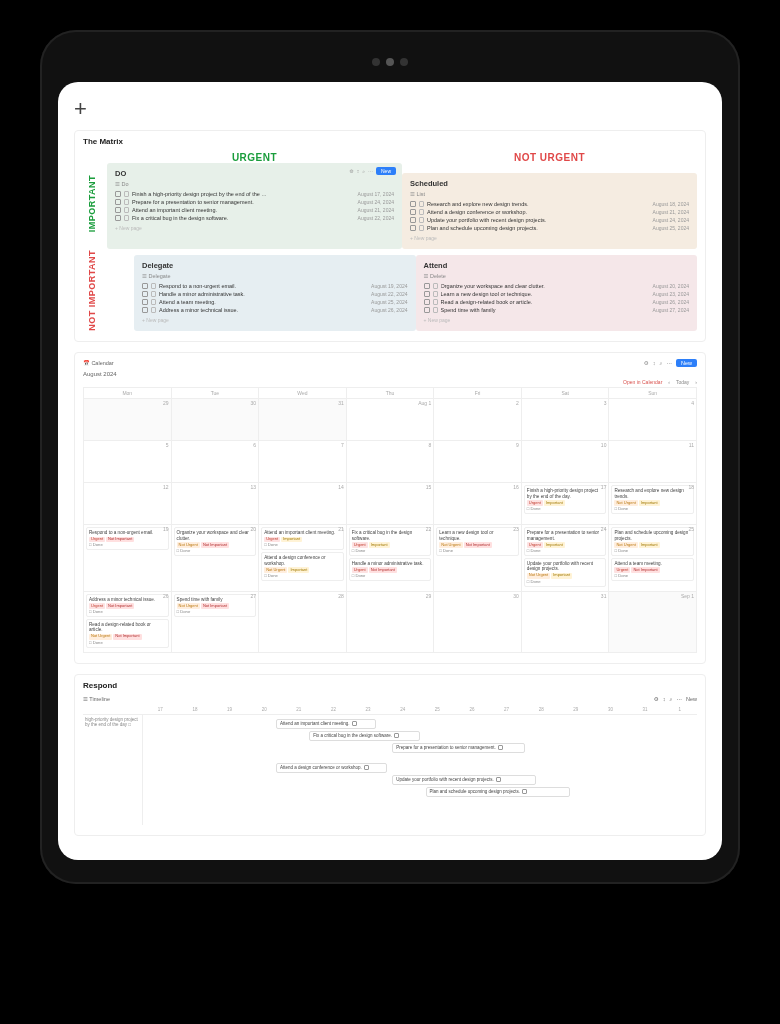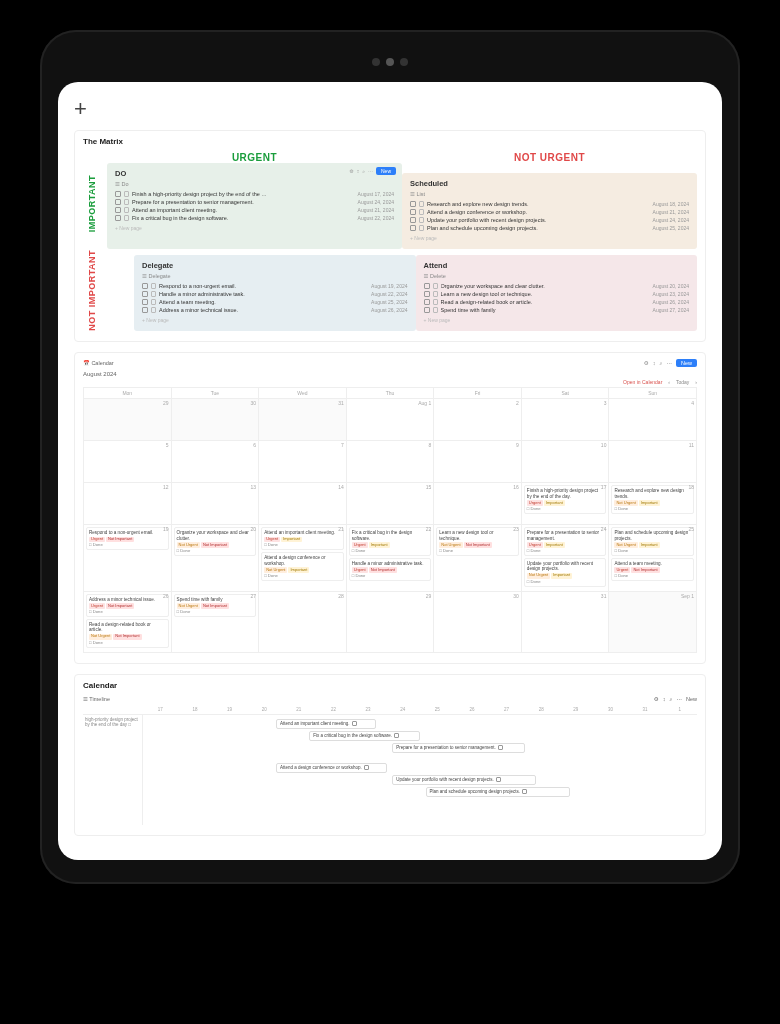--- a/index.html
+++ b/index.html
@@ -407,21 +407,21 @@
           <div class="cal-cell tall">
             <div class="dn">31</div>
           </div>
           <div class="cal-cell gray tall">
             <div class="dn">Sep 1</div>
           </div>
         </div>
     </div>
 
     <div class="section-box timeline-box">
-      <div class="section-title">Calendar</div>
+      <div class="section-title">Respond</div>
       <div class="timeline-header">
         <div>☰ Timeline</div>
         <div class="right">
           <span>⚙</span>
           <span>↕</span>
           <span>⌕</span>
           <span>⋯</span>
           <span class="new-btn">New</span>
         </div>
       </div>

